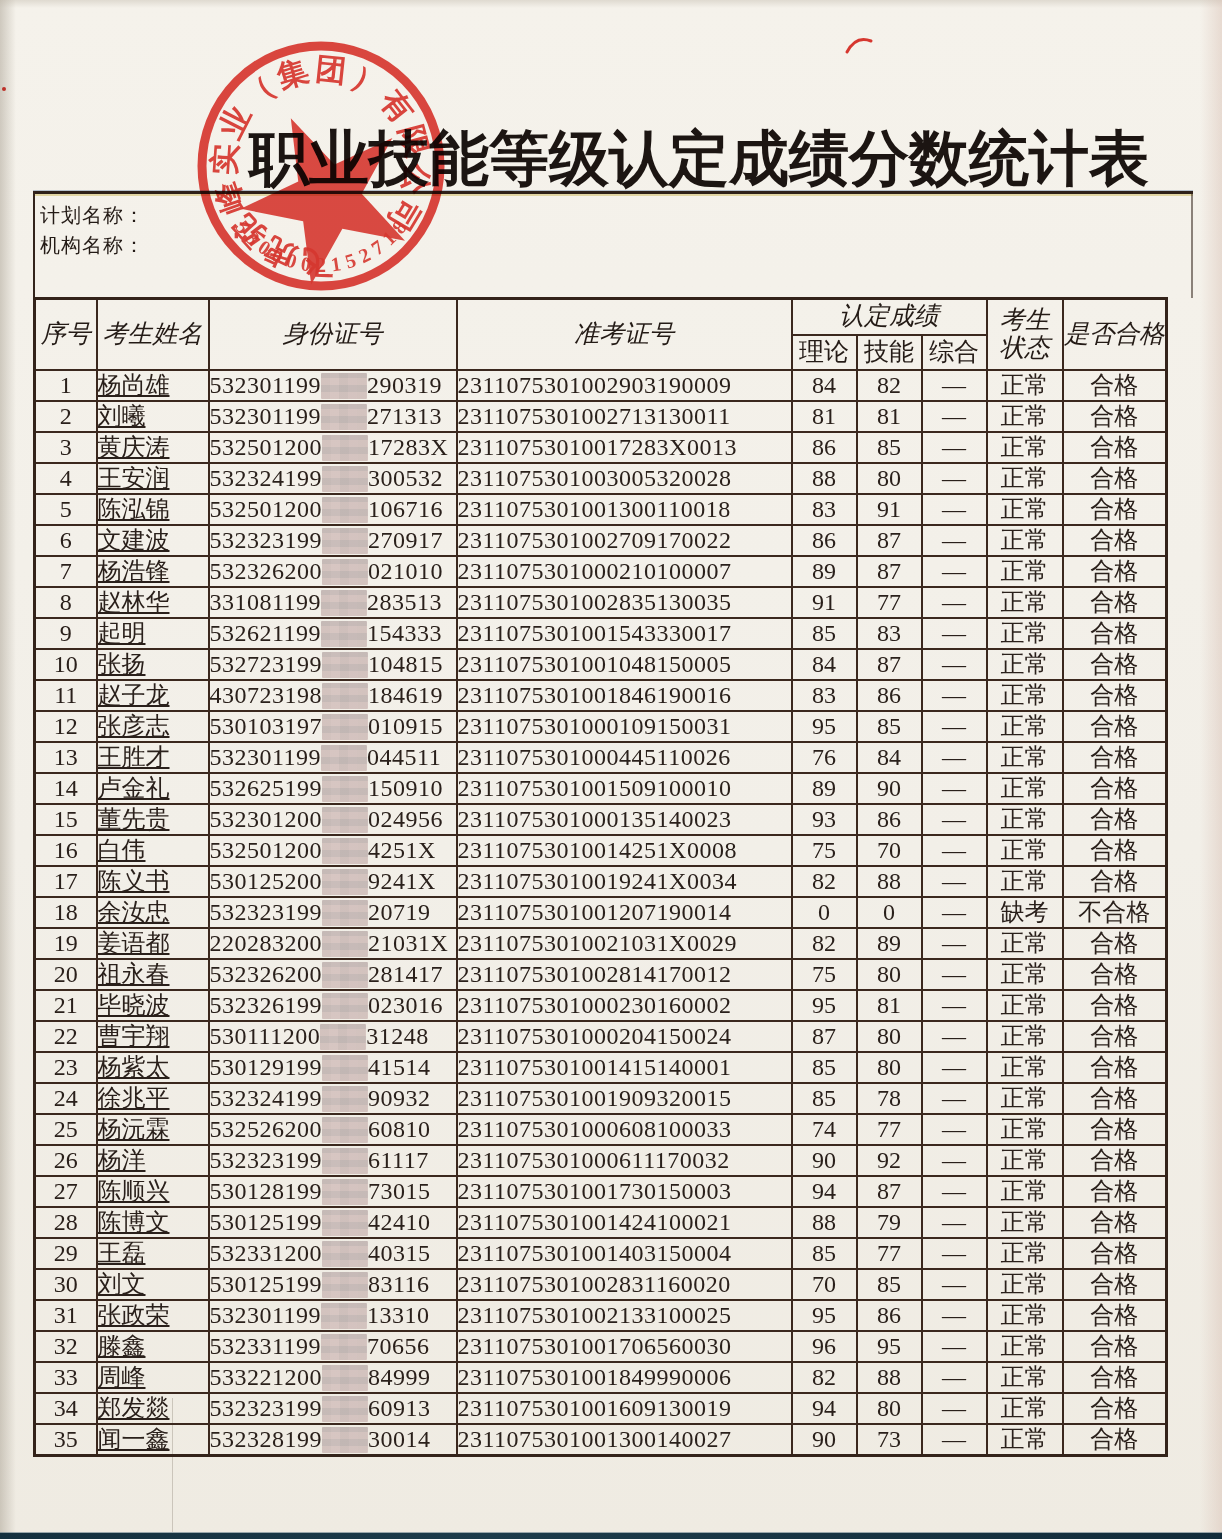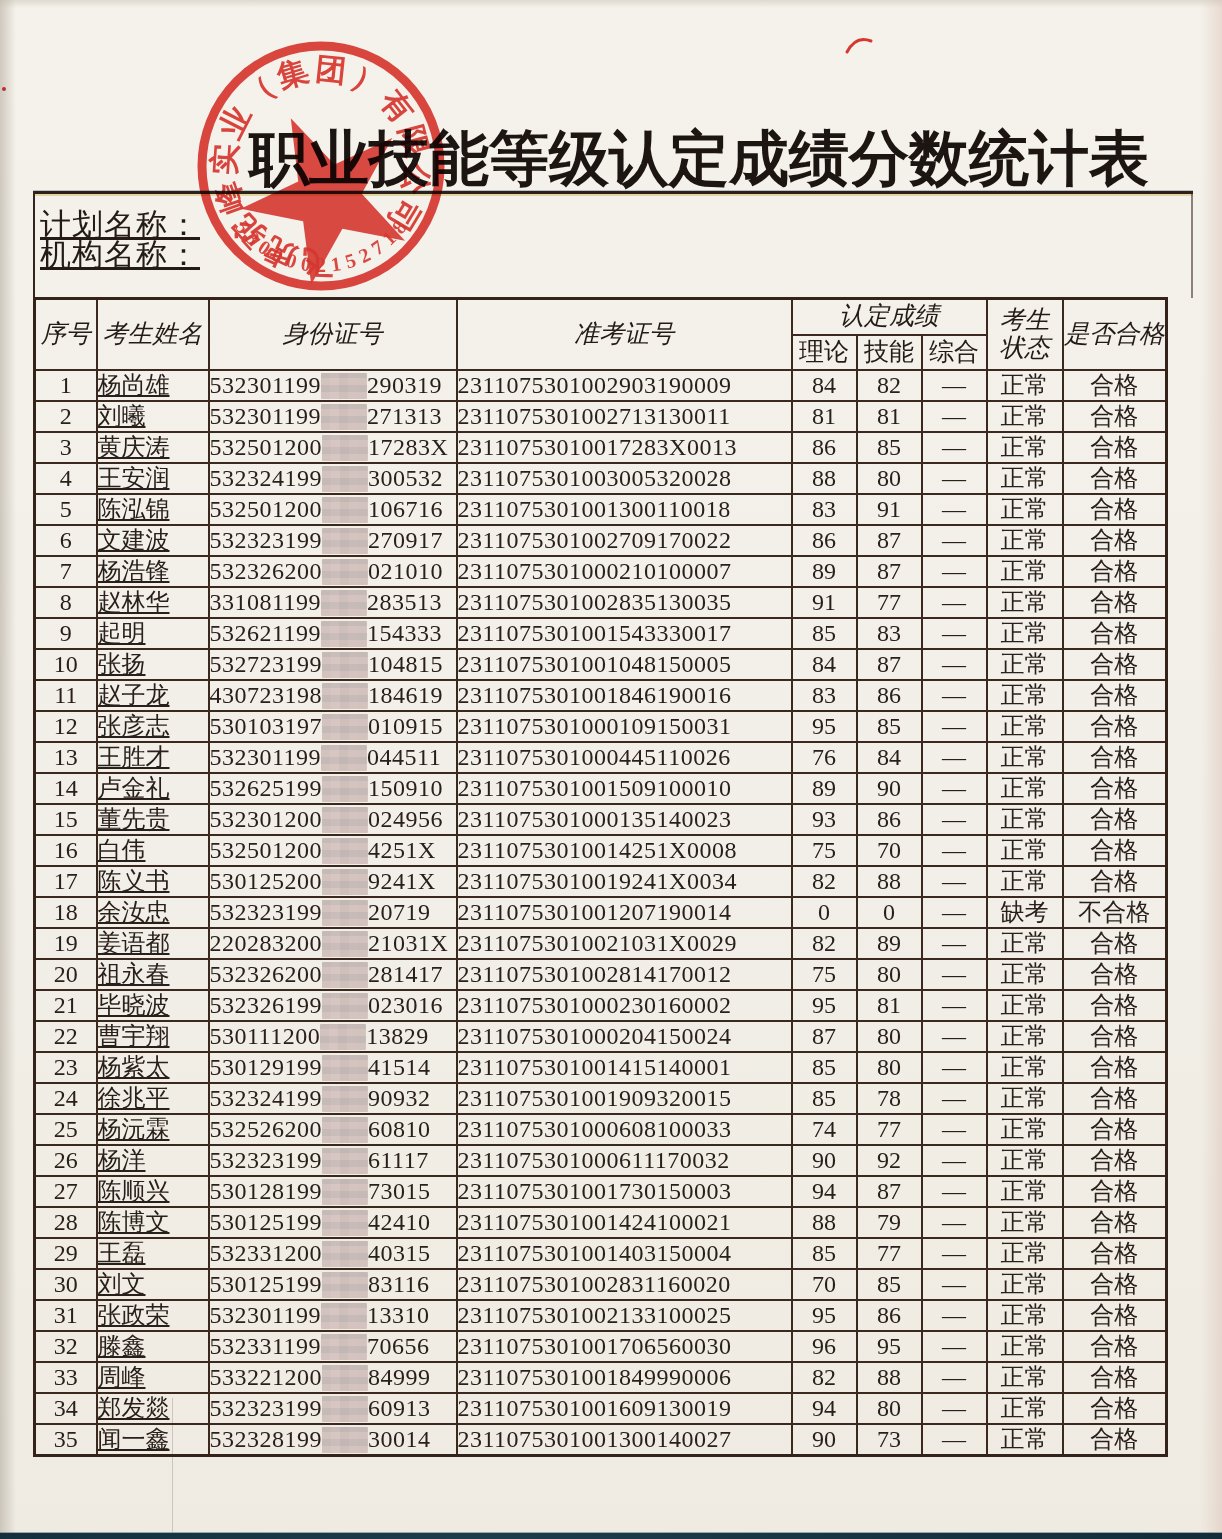--- a/index.html
+++ b/index.html
@@ -22,21 +22,21 @@
   .scratch{position:absolute;left:172px;top:1398px;width:1px;height:134px;background:rgba(120,110,95,.3);}
 
   .title{position:absolute;left:249px;top:119px;font-size:60px;font-weight:bold;
     color:#1c1512;letter-spacing:0;white-space:nowrap;}
 
   .rule{position:absolute;left:33px;top:191px;width:1160px;height:3px;background:#2e211a;
     box-shadow:0 2px 0 rgba(190,160,30,.35),0 -1px 0 rgba(40,80,130,.3);}
   .vline-left{position:absolute;left:33px;top:191px;width:2px;height:107px;background:#33241c;}
   .vline-right{position:absolute;left:1191px;top:191px;width:2px;height:107px;background:rgba(51,36,28,.55);}
 
-  .info{position:absolute;left:40px;top:210px;font-size:31px;line-height:29.5px;text-decoration:underline;}
+  .info{position:absolute;left:40px;top:201px;font-size:20px;line-height:29.5px;}
   .info-line{display:flex;white-space:nowrap;}
   .info-line .lbl{letter-spacing:1px;}
 
   table.score-table{position:absolute;left:33px;top:297px;border-collapse:collapse;
     table-layout:fixed;width:1132px;border:3px solid #33231a;}
   .score-table th,.score-table td{border:2px solid #3b281e;padding:0;overflow:hidden;}
   .score-table thead th{font-weight:normal;font-size:25px;text-align:center;line-height:1.15;}
   .score-table thead tr.h1{height:36px;font-style:italic;}
   .score-table thead tr.h2{height:35px;}
   .score-table tbody tr{height:31px;}
@@ -361,21 +361,21 @@
       <td class="c-score">95</td>
       <td class="c-score">81</td>
       <td class="c-score">—</td>
       <td class="c-status">正常</td>
       <td class="c-result">合格</td>
     </tr>
 
     <tr>
       <td class="c-no">22</td>
       <td class="c-name">曹宇翔</td>
-      <td class="c-id"><span>530111200</span><span class="mask"></span><span>13829</span></td>
+      <td class="c-id"><span>530111200</span><span class="mask"></span><span>31248</span></td>
       <td class="c-exam">2311075301000204150024</td>
       <td class="c-score">87</td>
       <td class="c-score">80</td>
       <td class="c-score">—</td>
       <td class="c-status">正常</td>
       <td class="c-result">合格</td>
     </tr>
 
     <tr>
       <td class="c-no">23</td>

